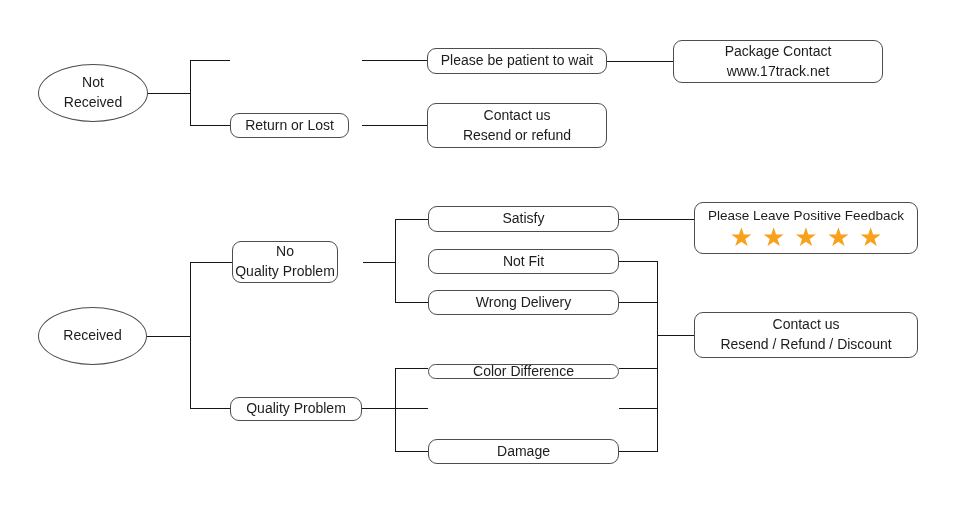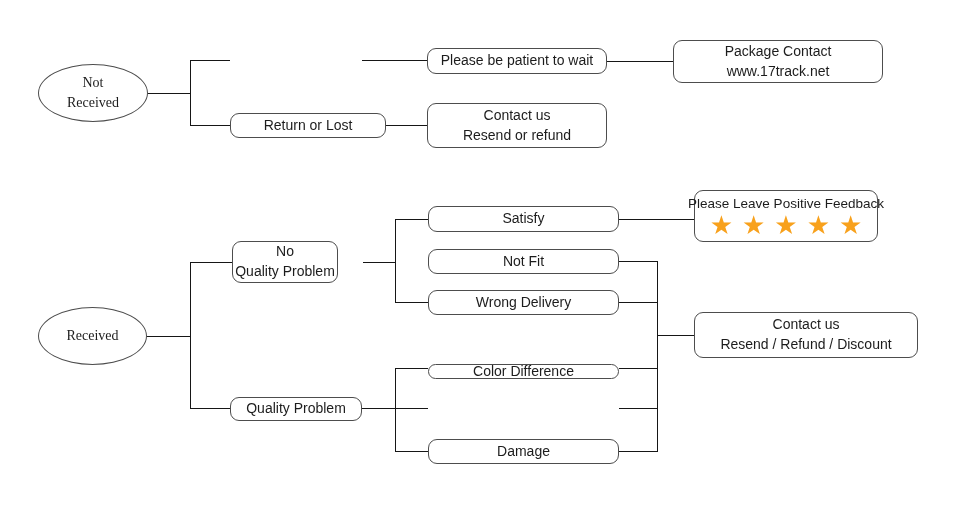--- a/index.html
+++ b/index.html
@@ -24,21 +24,21 @@
     display: flex;
     flex-direction: column;
     align-items: center;
     justify-content: center;
     text-align: center;
     font-size: 14px;
     line-height: 1.4;
     z-index: 2;
   }
   .box { border-radius: 9px; }
-  .ellipse { border-radius: 50%; font-family: Liberation Serif, serif; }
+  .ellipse { border-radius: 50%; }
   .line {
     position: absolute;
     background: #161616;
     z-index: 1;
   }
   .star-row {
     display: flex;
     gap: 9px;
     align-items: center;
     justify-content: center;
@@ -104,21 +104,21 @@
 
   <div class="node box" style="left:427px;top:48px;width:180px;height:26px">
     <span>Please be patient to wait</span>
   </div>
 
   <div class="node box" style="left:673px;top:40px;width:210px;height:43px">
     <span>Package Contact</span>
     <span>www.17track.net</span>
   </div>
 
-  <div class="node box" style="left:230px;top:113px;width:156px;height:25px">
+  <div class="node box" style="left:230px;top:113px;width:119px;height:25px">
     <span>Return or Lost</span>
   </div>
 
   <div class="node box" style="left:427px;top:103px;width:180px;height:45px">
     <span>Contact us</span>
     <span>Resend or refund</span>
   </div>
 
   <div class="node ellipse" style="left:38px;top:307px;width:109px;height:58px">
     <span>Received</span>
@@ -147,21 +147,21 @@
 
   <div class="node box" style="left:428px;top:364px;width:191px;height:15px">
     <span>Color Difference</span>
   </div>
 
 
   <div class="node box" style="left:428px;top:439px;width:191px;height:25px">
     <span>Damage</span>
   </div>
 
-  <div class="node box" style="left:694px;top:190px;width:184px;height:52px">
+  <div class="node box" style="left:694px;top:202px;width:224px;height:52px">
     <span class="feedback-title">Please Leave Positive Feedback</span>
     <span class="star-row">
         <span class="star">★</span>
         <span class="star">★</span>
         <span class="star">★</span>
         <span class="star">★</span>
         <span class="star">★</span>
       </span>
   </div>
 

